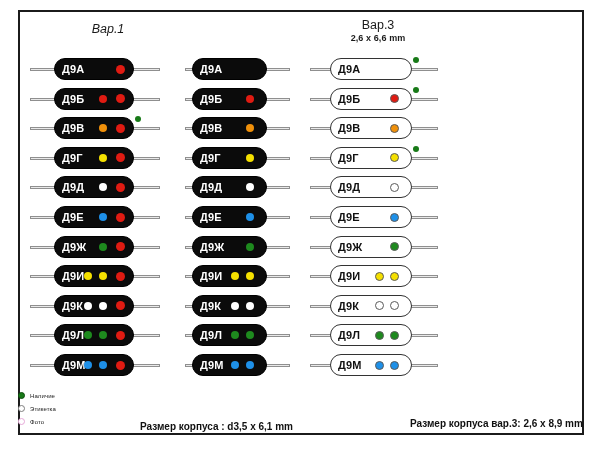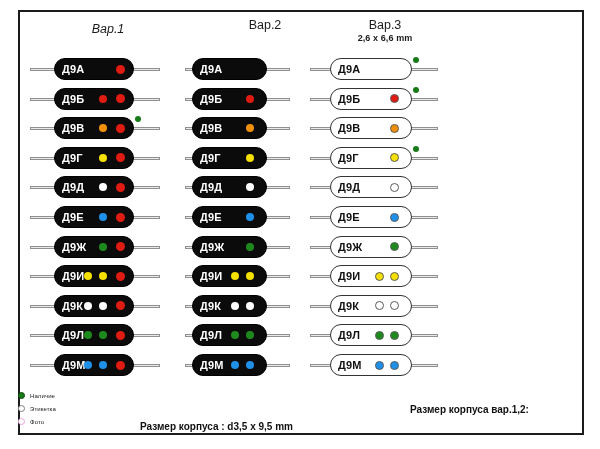--- a/index.html
+++ b/index.html
@@ -41,21 +41,21 @@
     position:absolute;
     text-align:center;
     font-size:12px;
     color:#1a1a1a;
     width:120px;
   }
   .col-head .ttl{display:block;font-weight:400;font-size:12.5px;}
   .col-head .sub{display:block;font-weight:bold;font-size:9px;margin-top:1px;letter-spacing:.1px;}
   #head-v1{left:48px;top:22px;font-style:italic;}
   #head-v2{left:205px;top:18px;}
-  #head-v3{left:325px;top:18px;}
+  #head-v3{left:318px;top:18px;}
 
   
   .row{position:absolute;height:26px;}
   .dev{
     position:absolute;
     top:0;
     height:22px;
     box-sizing:border-box;
   }
   
@@ -137,24 +137,20 @@
 
 <div id="sheet">
 
   <div id="frame"></div>
 
 
   <div class="col-head" id="head-v1">
     <span class="ttl">Вар.1</span>
     <span class="sub"></span>
   </div>
-  <div class="col-head" id="head-v2">
-    <span class="ttl">Вар.2</span>
-    <span class="sub"></span>
-  </div>
   <div class="col-head" id="head-v3">
     <span class="ttl">Вар.3</span>
     <span class="sub">2,6 x 6,6 mm</span>
   </div>
 
   <div id="rows-layer">
       <div class="row" style="left: 0px; top: 58px; width: 600px;">
         <div class="dev" style="left: 0px; width: 600px;">
           <div class="lead" style="left: 30px; width: 28px;"></div>
           <div class="lead" style="left: 130px; width: 30px;"></div>
@@ -474,16 +470,16 @@
       <div class="lg-item">
         <span class="lg-dot" style="background: rgb(255, 255, 255); border: 1.5px solid rgb(126, 126, 126);"></span>
         <span class="lg-txt">Этикетка</span>
       </div>
       <div class="lg-item">
         <span class="lg-dot" style="background: rgb(255, 255, 255); border: 1.5px solid rgb(230, 168, 216);"></span>
         <span class="lg-txt">Фото</span>
       </div>
     </div>
 
-  <div class="note" id="note-center">Размер корпуса : d3,5 x 9,5 mm</div>
-  <div class="note" id="note-r1">Размер корпуса вар.1,2:</div>
+  <div class="note" id="note-center">Размер корпуса : d3,5 x 6,1 mm</div>
+  <div class="note" id="note-r2">Размер корпуса вар.3: 2,6 x 8,9 mm</div>
 
 </div>
 
 </body></html>

